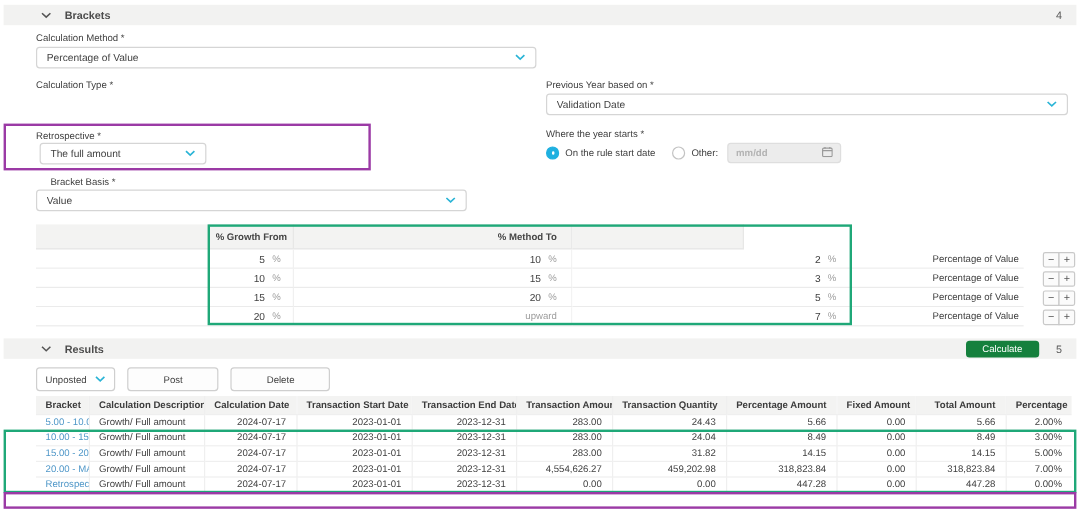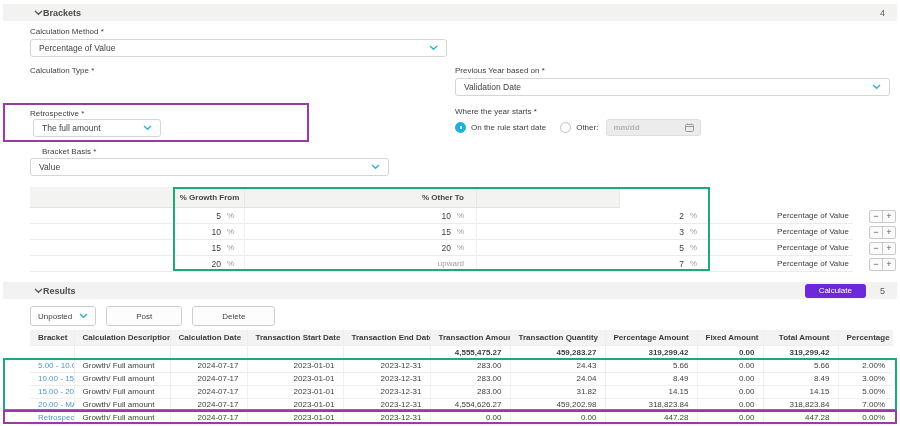--- a/index.html
+++ b/index.html
@@ -7,21 +7,21 @@
   .page {
     position: relative; width: 900px; height: 426px; background: #fff;
     font-family: "Liberation Sans", sans-serif; color: #3f3f3f; overflow: hidden;
   }
   
   .section-bar {
     position: absolute; left: 3px; width: 894px; height: 17px;
     background: #f2f2f1; display: flex; align-items: center;
     padding: 0 12px 0 31px;
   }
-  .section-title { font-size: 9px; font-weight: bold; color: #4c4c4c; }
+  .section-title { font-size: 9px; font-weight: bold; color: #4c4c4c; margin-left: 11px; }
   .bar-count { margin-left: 14px; font-size: 9px; color: #5a5a5a; }
   .bar-spacer { flex: 1; }
   .chevron-btn { display: inline-flex; align-items: center; cursor: pointer; }
   
   .field-label { position: absolute; font-size: 8px; color: #3e3e3e; white-space: nowrap; }
   .dropdown {
     position: absolute; height: 18px; background: #fff;
     border: 1px solid #d5d5d5; border-radius: 3px;
     display: flex; align-items: center; justify-content: space-between;
     padding: 0 8px; font-size: 8.5px; color: #3f3f3f; cursor: pointer;
@@ -68,21 +68,21 @@
   .toolbar { position: absolute; left: 30px; top: 306px; display: flex; align-items: flex-end; }
   .select-btn {
     height: 20px; min-width: 66px; border: 1px solid #cfcfcf; border-radius: 3px; background: #fff;
     display: flex; align-items: center; justify-content: space-between; padding: 0 7px; font-size: 8px; cursor: pointer;
   }
   .tool-btn {
     height: 20px; border: 1px solid #cfcfcf; border-radius: 3px; background: #fdfdfd; color: #3f3f3f;
     font-size: 8px; padding: 0 29px; margin-left: 10px; font-family: "Liberation Sans", sans-serif; cursor: pointer;
   }
   .calc-btn {
-    height: 14px; border: none; border-radius: 3px; background: #6d28d9; color: #fff;
+    height: 14px; border: none; border-radius: 3px; background: #15803d; color: #fff;
     font-size: 8px; padding: 0 14px; font-family: "Liberation Sans", sans-serif; cursor: pointer;
   }
   
   .results-wrap { position: absolute; left: 30px; top: 330px; width: 863px; }
   table.results { border-collapse: collapse; table-layout: fixed; width: 863px; }
   .results td, .results th { font-size: 8px; padding: 0 8px; border-right: 1px solid #efefef; border-bottom: 1px solid #efefef; white-space: nowrap; overflow: hidden; }
   .results th { background: #f3f3f2; color: #3c3c3c; font-weight: bold; height: 15px; text-align: right; }
   .results th.al, .results td.al { text-align: left; }
   .results td { height: 13px; text-align: right; color: #3f3f3f; }
   .results tr.summary td { font-weight: bold; height: 14px; }
@@ -119,21 +119,21 @@
   <div class="dropdown" style="left:455px; top:78px; width:435px;">
     <span class="dd-value">Validation Date</span>
     <span><svg width="9" height="6" viewBox="0 0 9 6">
           <path d="M1 1 L4.5 4.3 L8 1" stroke="#2ab4d6" stroke-width="1.4" fill="none"></path>
         </svg></span>
   </div>
 
   <div class="overlay purple" style="left:3px; top:103px; width:306px; height:39px;"></div>
 
   <span class="field-label" style="left:30px; top:109px;">Retrospective *</span>
-  <div class="dropdown" style="left:33px; top:119px; width:128px;">
+  <div class="dropdown" style="left:33px; top:119px; width:139px;">
     <span class="dd-value">The full amount</span>
     <span><svg width="9" height="6" viewBox="0 0 9 6">
           <path d="M1 1 L4.5 4.3 L8 1" stroke="#2ab4d6" stroke-width="1.4" fill="none"></path>
         </svg></span>
   </div>
 
   <span class="field-label" style="left:455px; top:107px;">Where the year starts *</span>
   <div class="radio-row" style="left:455px; top:117px;">
     <span class="radio-opt">
       <span class="radio-circle checked"></span>
@@ -161,21 +161,21 @@
     <span class="dd-value">Value</span>
     <span><svg width="9" height="6" viewBox="0 0 9 6">
           <path d="M1 1 L4.5 4.3 L8 1" stroke="#2ab4d6" stroke-width="1.4" fill="none"></path>
         </svg></span>
   </div>
 
   <div class="tier-table">
     <div class="tier-row head">
       <div class="tc c-label"></div>
       <div class="tc c-from">% Growth From</div>
-      <div class="tc c-to">% Other To</div>
+      <div class="tc c-to">% Method To</div>
       <div class="tc c-method"></div>
       <div class="tc c-btns"></div>
     </div>
 
     <div class="tier-row">
       <div class="tc c-label"></div>
       <div class="tc c-from">
           <span class="tval">5</span>
           <span class="tunit">%</span>
         </div>
@@ -305,33 +305,20 @@
         <th>Calculation Date</th>
         <th>Transaction Start Date</th>
         <th>Transaction End Date</th>
         <th>Transaction Amount</th>
         <th>Transaction Quantity</th>
         <th>Percentage Amount</th>
         <th>Fixed Amount</th>
         <th>Total Amount</th>
         <th>Percentage</th>
       </tr>
-      <tr class="summary">
-        <td class="al"></td>
-        <td class="al"></td>
-        <td></td>
-        <td></td>
-        <td></td>
-        <td>4,555,475.27</td>
-        <td>459,283.27</td>
-        <td>319,299.42</td>
-        <td>0.00</td>
-        <td>319,299.42</td>
-        <td></td>
-      </tr>
       <tr>
         <td class="al link">5.00 - 10.00</td>
         <td class="al">Growth/ Full amount</td>
         <td>2024-07-17</td>
         <td>2023-01-01</td>
         <td>2023-12-31</td>
         <td>283.00</td>
         <td>24.43</td>
         <td>5.66</td>
         <td>0.00</td>

